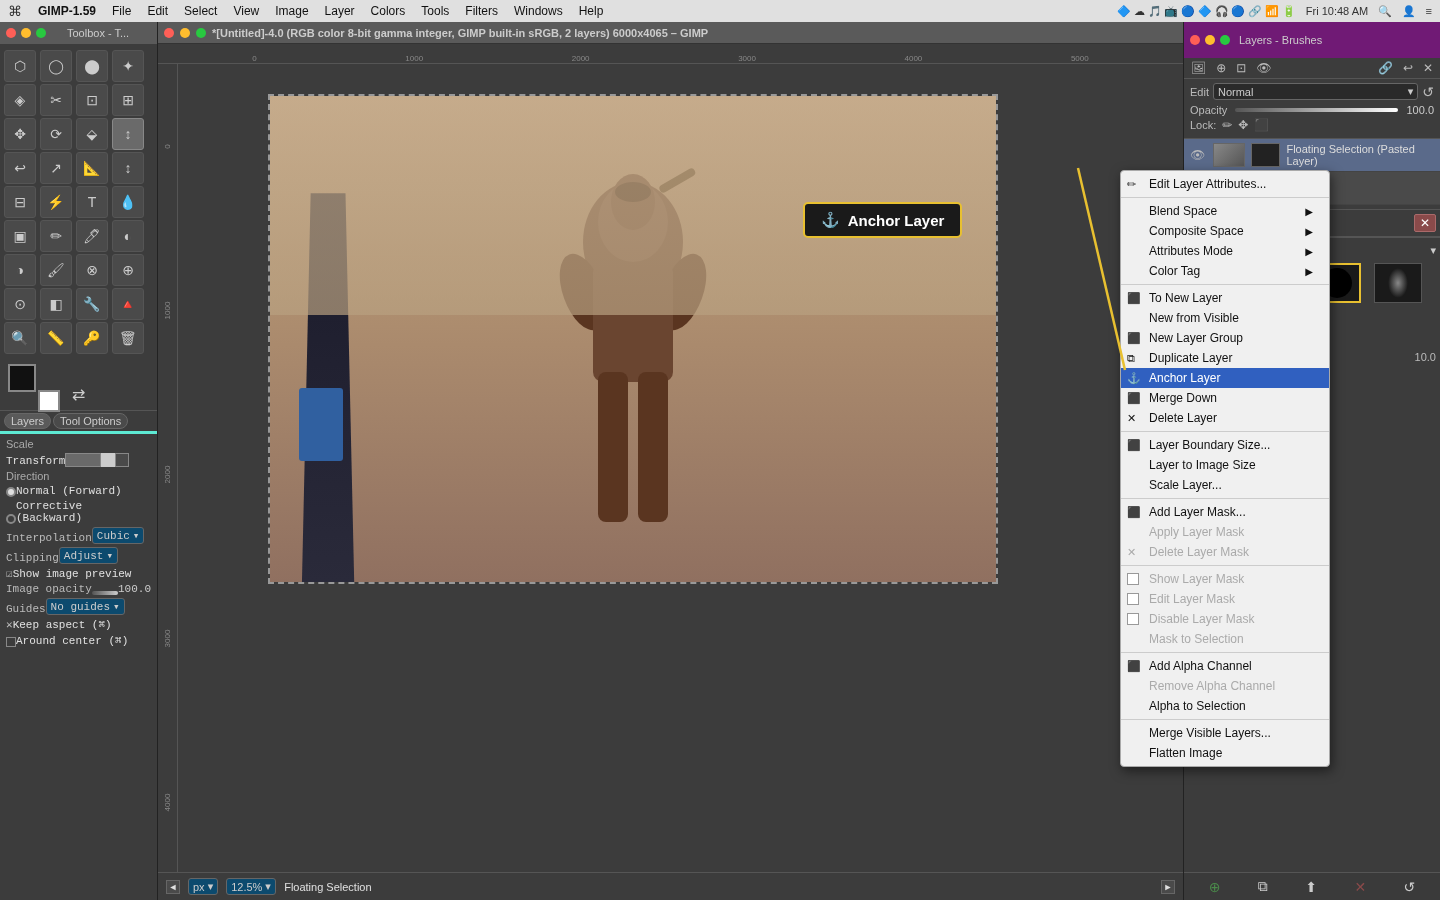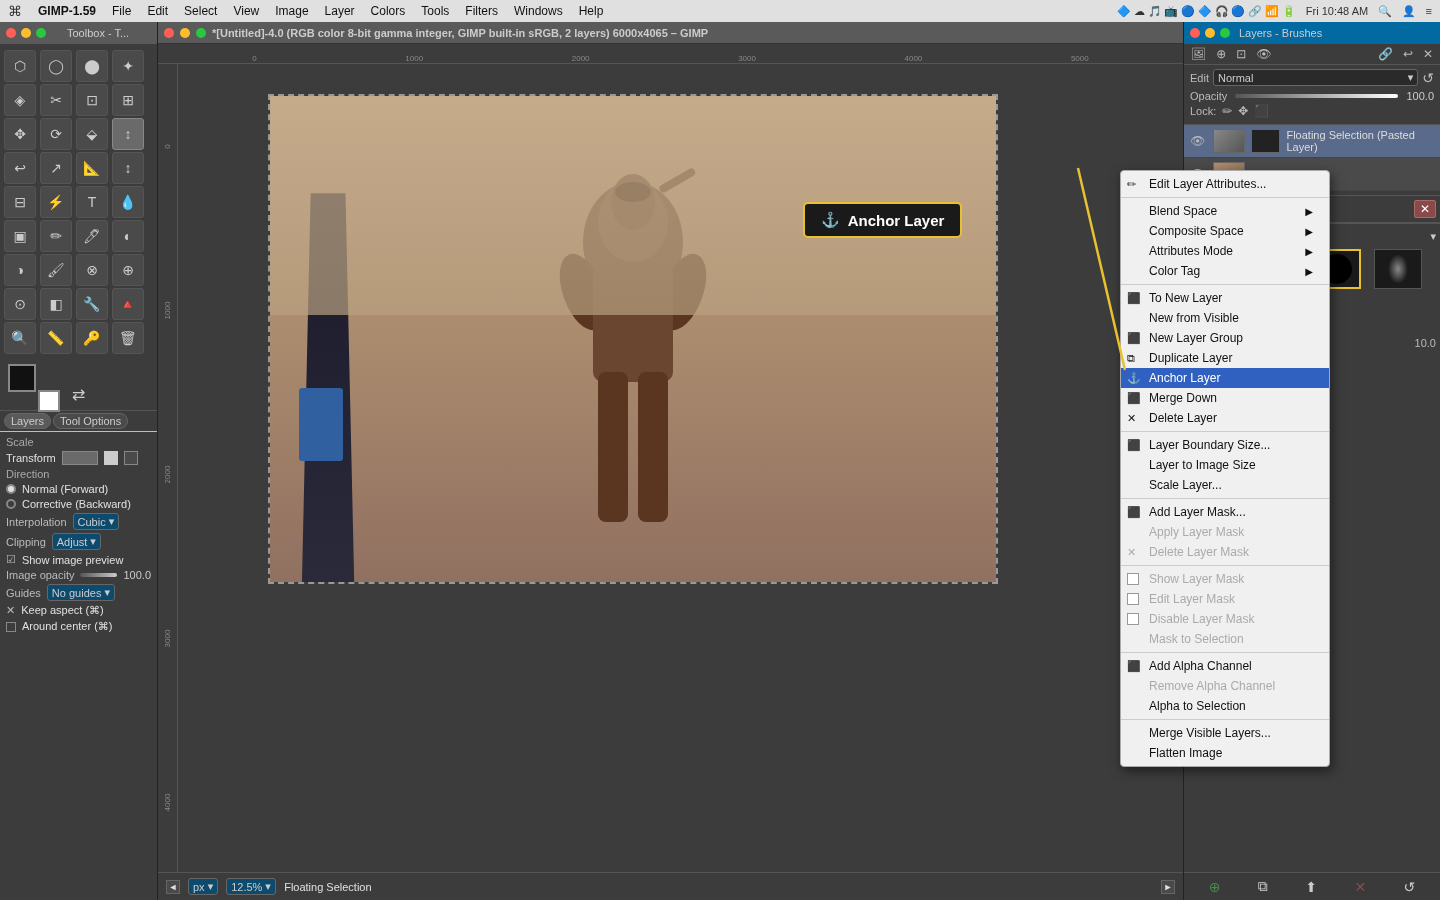--- a/index.html
+++ b/index.html
@@ -44,24 +44,24 @@
 
     
     .color-swatch-area {
       padding: 6px 8px; display: flex; align-items: flex-end; gap: 4px;
     }
     .fg-color { width: 28px; height: 28px; background: #111; border: 2px solid #888; position: relative; z-index: 2; }
     .bg-color { width: 22px; height: 22px; background: #fff; border: 2px solid #888; position: absolute; margin-left: 14px; margin-top: 14px; }
 
     
     .tool-options {
-      padding: 4px 6px; border-top: 1px solid #5eead4;
+      padding: 4px 6px; border-top: 3px solid #5eead4;
     }
     .tool-options .section-label { font-size: 11px; color: #aaa; margin-bottom: 3px; }
-    .tool-opt-row { display: flex; align-items: center; gap: 6px; margin-bottom: 3px; font-size: 11px; }
+    .tool-opt-row { display: flex; align-items: flex-end; margin-bottom: 3px; font-size: 11px; font-family: Liberation Mono, monospace; }
     .radio-btn { width: 10px; height: 10px; border-radius: 50%; border: 2px solid #888; background: transparent; flex-shrink: 0; }
     .radio-btn.selected { background: #e0e0e0; }
     .select-box { background: #0c4a6e; border: 1px solid #666; border-radius: 3px; padding: 1px 4px; font-size: 11px; color: #ccc; display: flex; align-items: center; gap: 3px; }
     .opt-row-label { color: #bbb; font-size: 11px; }
     .opt-row-val { color: #ccc; font-size: 11px; }
 
     
     .bottom-tabs {
       display: flex; gap: 2px; padding: 2px 4px; border-top: 1px solid #555;
     }
@@ -102,21 +102,21 @@
       background: #3c3c3c; border-top: 1px solid #555;
       display: flex; align-items: center; padding: 0 8px; gap: 8px; font-size: 11px;
     }
 
     
     .right-panel {
       position: absolute; top: 22px; left: 1183px; width: 257px; height: 878px;
       background: #3c3c3c; border-left: 1px solid #222;
     }
     .right-titlebar {
-      height: 22px; background: #0369a1; display: flex; align-items: center; padding: 0 6px; gap: 5px;
+      height: 36px; background: #701a75; display: flex; align-items: center; padding: 0 6px; gap: 5px;
     }
     .right-title { font-size: 11px; color: #ccc; margin-left: 4px; }
 
     
     .context-menu {
       position: absolute; top: 170px; left: 1120px; width: 210px;
       background: #f0f0f0; border: 1px solid #aaa; border-radius: 4px;
       box-shadow: 2px 4px 12px rgba(0,0,0,0.5);
       z-index: 200; color: #111; font-size: 12px;
       padding: 3px 0;

